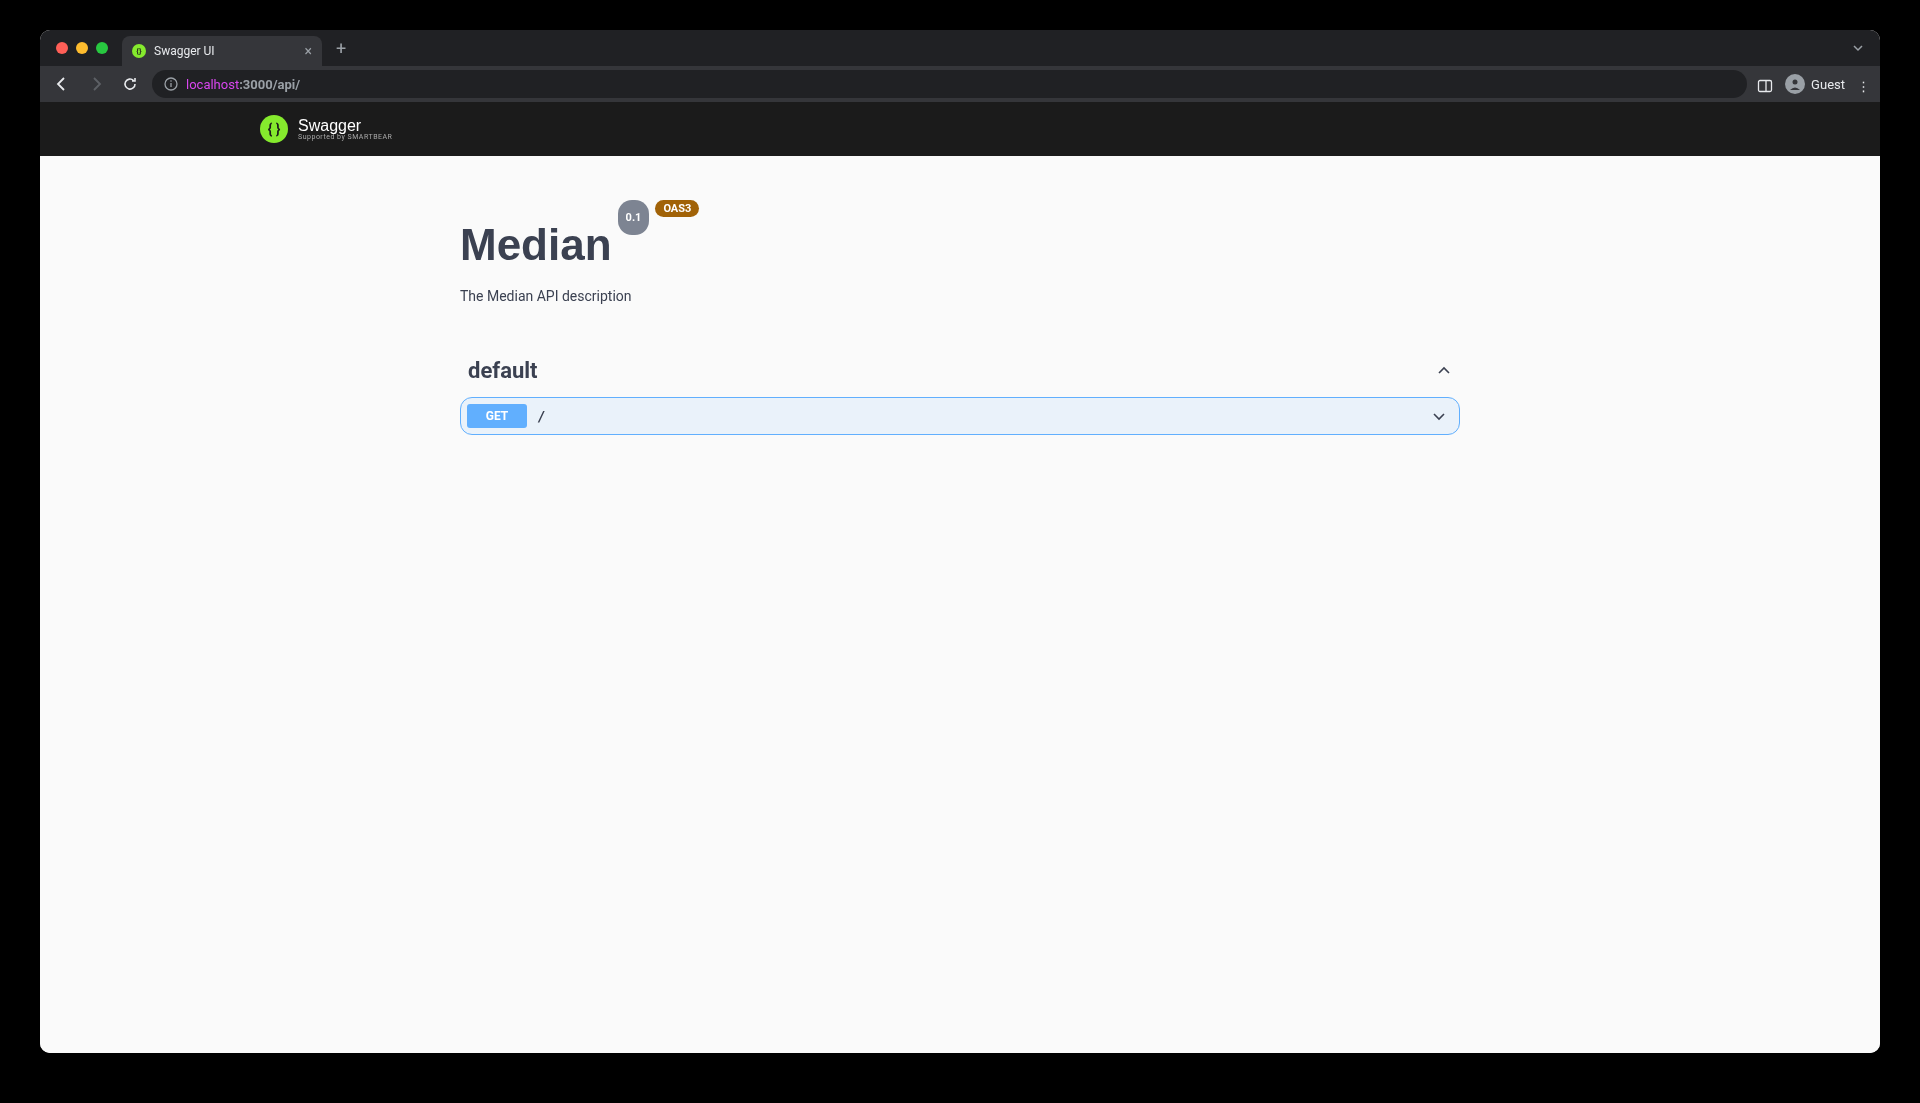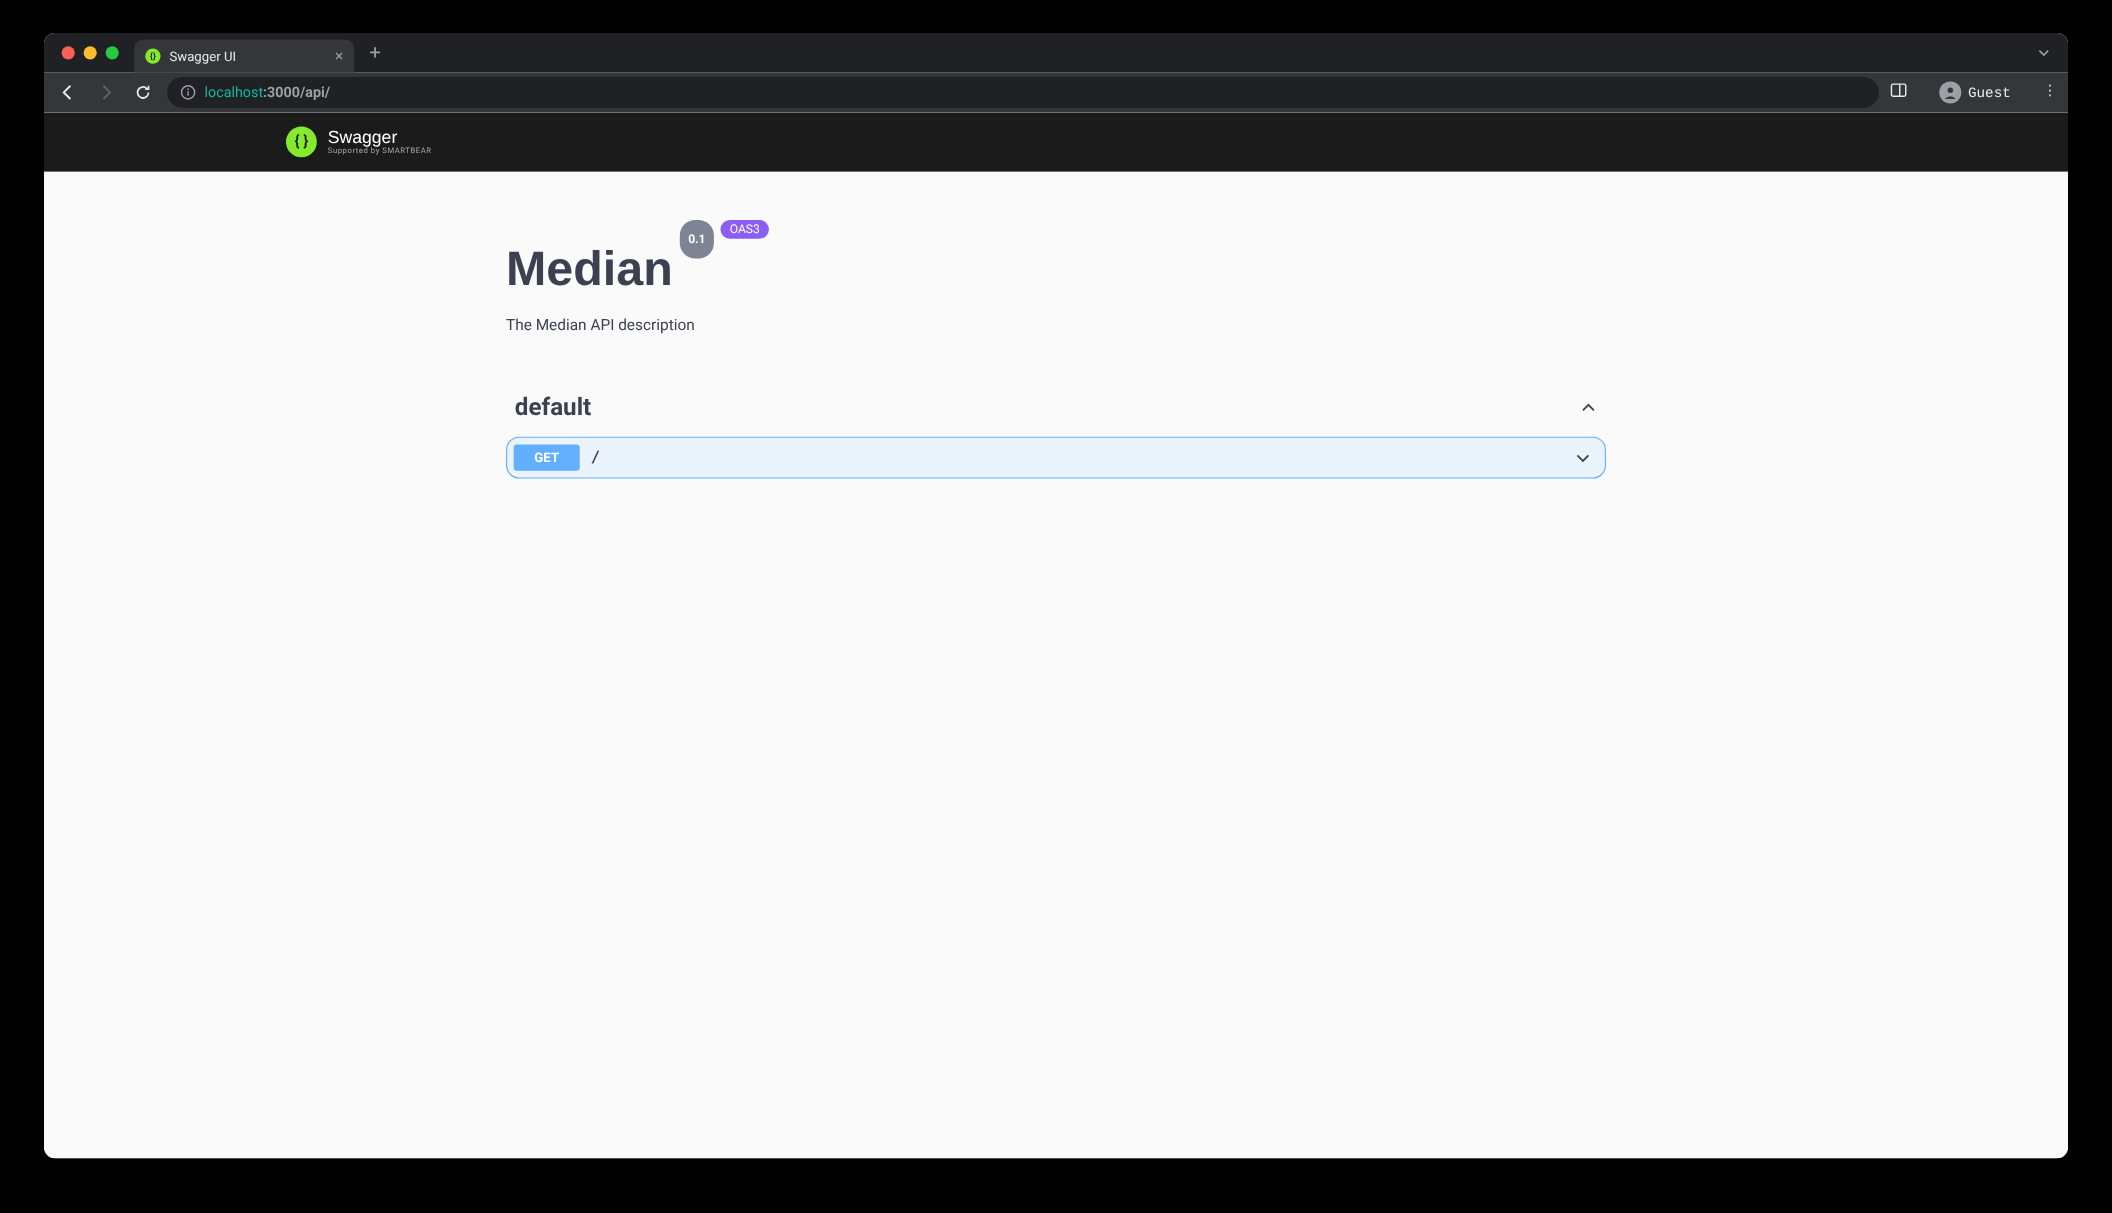--- a/index.html
+++ b/index.html
@@ -109,29 +109,28 @@
       background: #202124;
       border-radius: 16px;
       height: 28px;
       display: flex;
       align-items: center;
       padding: 0 12px;
       gap: 8px;
       color: #9aa0a6;
       font-size: 13px;
     }
-    .url-host { color: #14b8a6; margin-top: 32px; }
+    .url-host { color: #d946ef; margin-top: 32px; }
     .url-path { color: #9aa0a6; font-weight: bold; }
     .addr-right {
       display: flex;
-      align-items: flex-start;
-      gap: 29px;
+      align-items: flex-end;
+      gap: 12px;
       color: #e8eaed;
       font-size: 13px;
-      font-family: Liberation Mono, monospace;
     }
     .guest-icon {
       width: 20px;
       height: 20px;
       border-radius: 50%;
       background: #9aa0a6;
       display: flex;
       align-items: center;
       justify-content: center;
     }
@@ -197,26 +196,26 @@
     .version-badge {
       background: #7d8492;
       color: #fff;
       font-size: 11px;
       padding: 11px 8px;
       border-radius: 14px;
       font-weight: 700;
       margin-top: 4px;
     }
     .oas-badge {
-      background: #8b5cf6;
+      background: #a16207;
       color: #fff;
       font-size: 11px;
       padding: 2px 8px;
       border-radius: 14px;
-      font-weight: 400;
+      font-weight: 700;
       margin-top: 4px;
     }
     .api-description {
       color: #3b4151;
       font-size: 14px;
       margin-top: 18px;
     }
     .tag-section {
       margin-top: 50px;
     }

